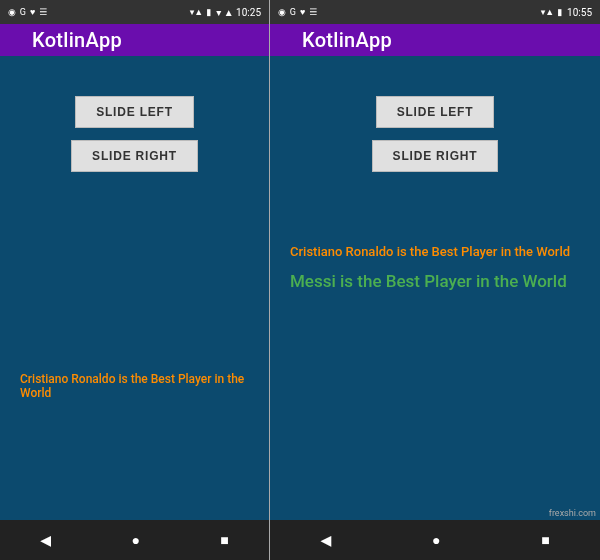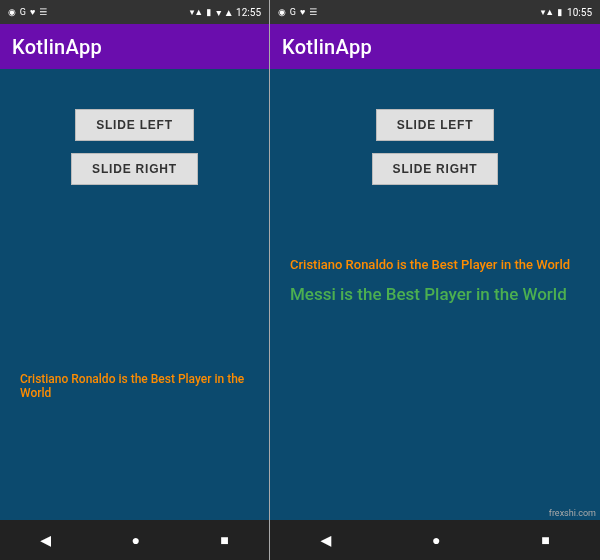--- a/index.html
+++ b/index.html
@@ -53,24 +53,24 @@
 
     .status-bar-left {
       display: flex;
       align-items: center;
       gap: 4px;
     }
 
     
     .app-bar {
       background: #6a0dad;
-      height: 45px;
-      display: flex;
-      align-items: center;
-      padding: 0 12px;
+      height: 32px;
+      display: flex;
+      align-items: center;
+      padding: 0 32px;
     }
 
     .app-bar-title {
       color: white;
       font-size: 20px;
       font-weight: 500;
       letter-spacing: 0.3px;
     }
 
     
@@ -159,21 +159,21 @@
   <div class="status-bar">
     <div class="status-bar-left">
       <span style="font-size:9px;">◉</span>
       <span style="font-size:9px;">G</span>
       <span style="font-size:9px;">♥</span>
       <span style="font-size:9px;">☰</span>
     </div>
     <div class="status-bar-icons">
       <span>▾▲</span>
       <span>▮</span>
-      <span style="margin-left:2px; font-size:10px;">▾ ▲ 12:55</span>
+      <span style="margin-left:2px; font-size:10px;">▾ ▲ 10:25</span>
     </div>
   </div>
 
   <div class="app-bar">
     <span class="app-bar-title">KotlinApp</span>
   </div>
 
   <div class="content">
     <button class="action-btn">SLIDE LEFT</button>
     <button class="action-btn">SLIDE RIGHT</button>

